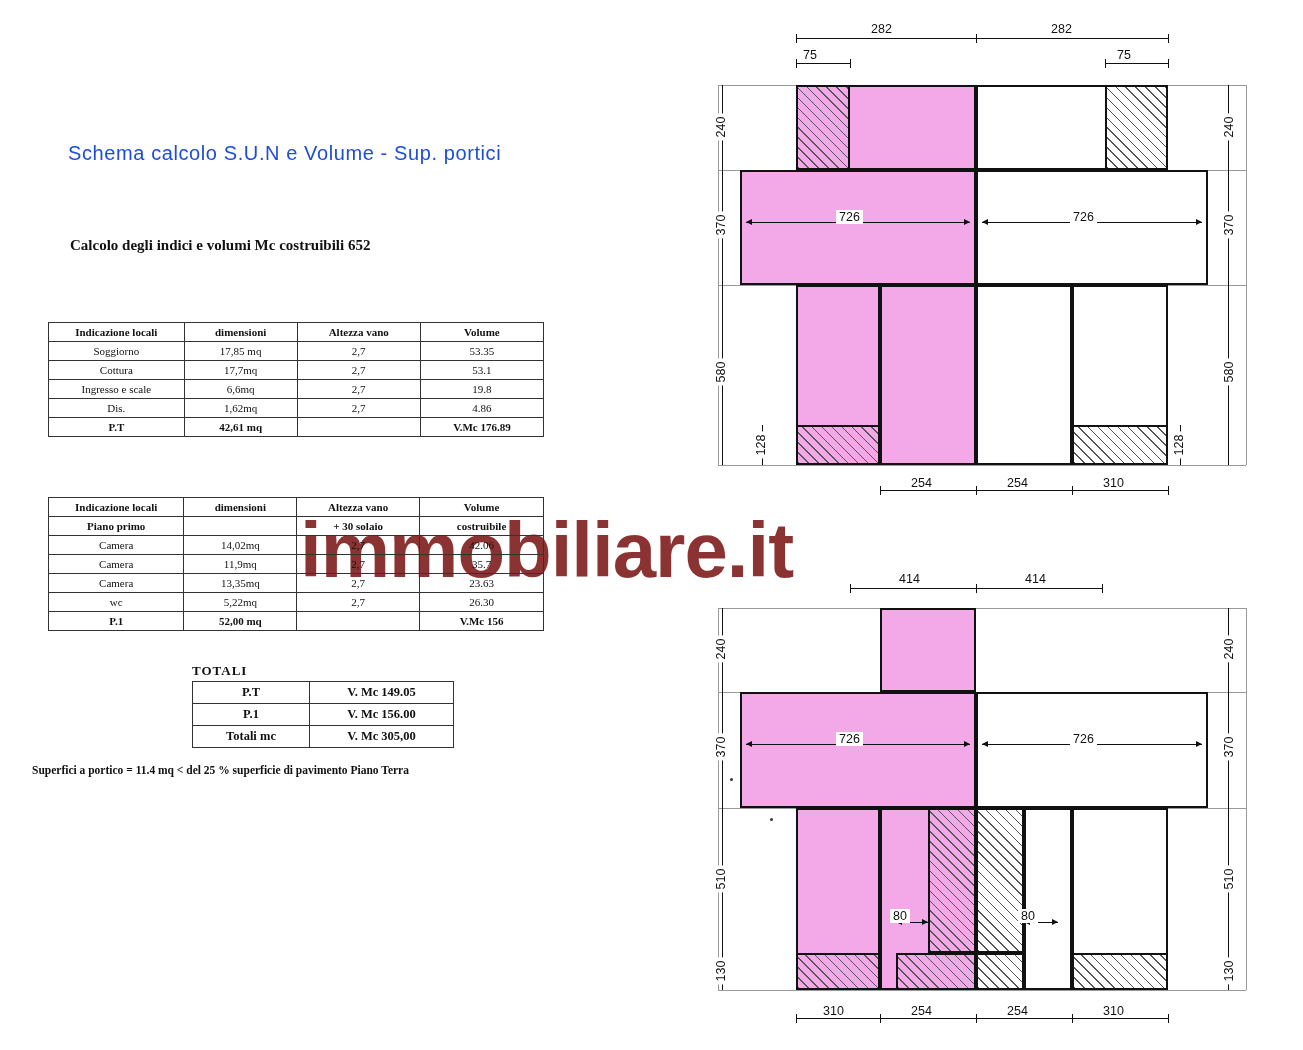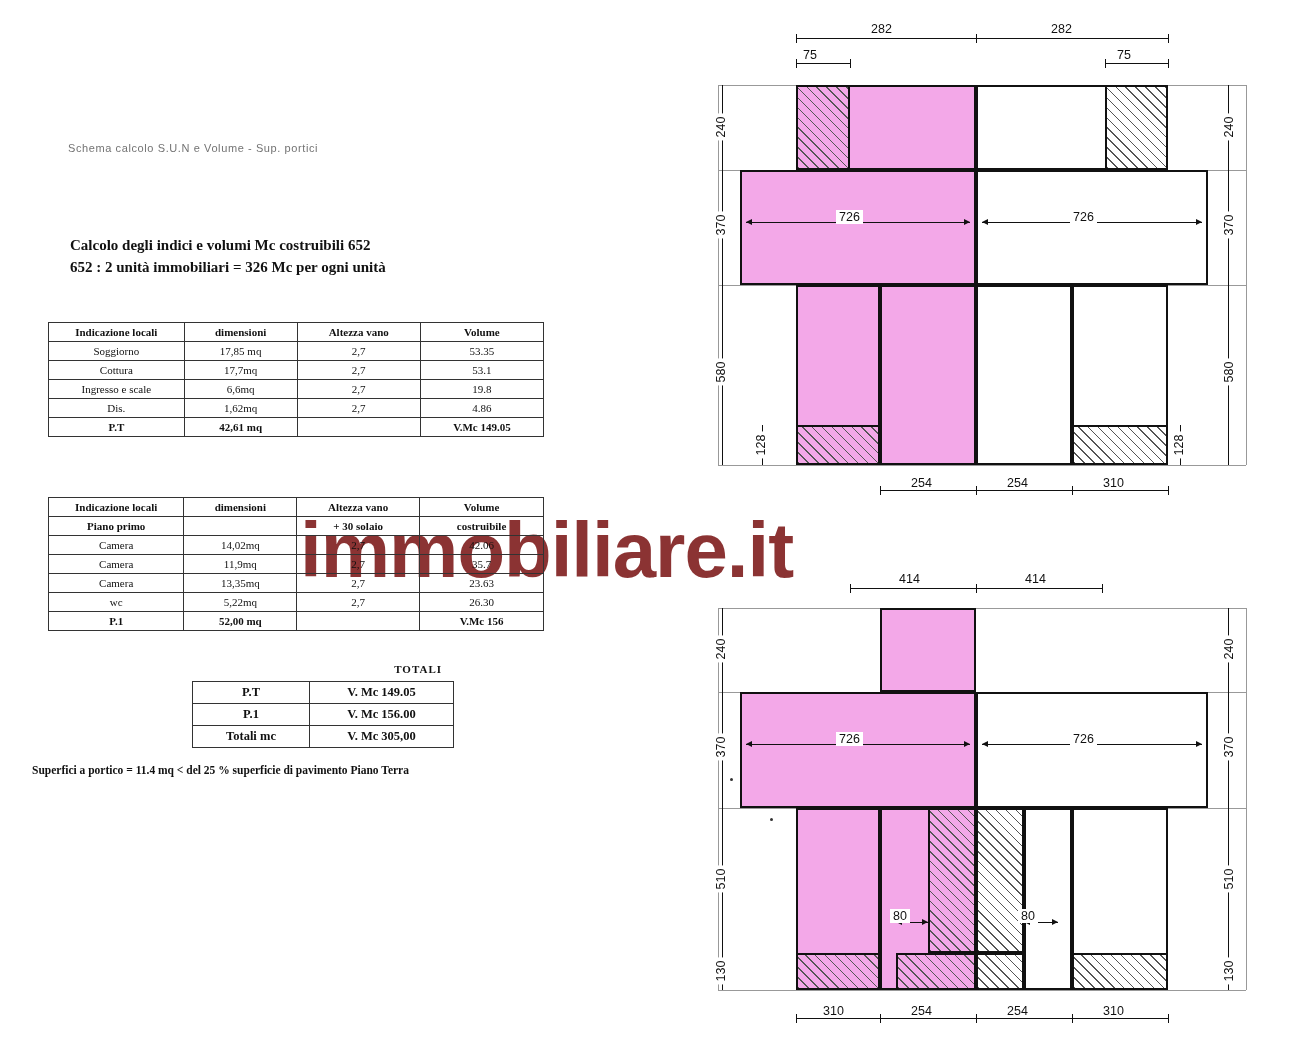--- a/index.html
+++ b/index.html
@@ -1,35 +1,35 @@
 <!DOCTYPE html>
 <html><head>
 <meta charset="utf-8">
 <style>
   html,body{margin:0;padding:0;background:#fff;}
   body{width:1303px;height:1050px;position:relative;font-family:"Liberation Serif",serif;color:#111;overflow:hidden;}
   .page{position:absolute;inset:0;}
 
   
   .left{position:absolute;left:0;top:0;width:620px;height:1050px;}
-  .title{position:absolute;left:68px;top:142px;font-family:"Liberation Sans",sans-serif;font-size:11px;letter-spacing:.6px;color:#737373;text-align:right;}
-  .subtitle{position:absolute;left:70px;top:234px;font-weight:bold;font-size:15px;line-height:22px;color:#111;}
+  .title{position:absolute;left:68px;top:142px;font-family:"Liberation Sans",sans-serif;font-size:20px;letter-spacing:.6px;color:#1d4ed8;text-align:right;}
+  .subtitle{position:absolute;left:70px;top:234px;font-weight:bold;font-size:15px;line-height:22px;color:#111;text-align:right;}
 
   table.calc{position:absolute;border-collapse:collapse;border:1.6px solid #111;background:transparent;}
   table.calc td,table.calc th{border:1px solid #333;font-size:11px;text-align:center;padding:1px 2px;height:16px;color:#111;}
   table.calc th{font-weight:bold;font-size:11px;line-height:12px;}
   .t1{left:48px;top:322px;width:496px;}
   .t2{left:48px;top:497px;width:496px;}
   .colA{width:136px;}
   .colB{width:112px;}
   .colC{width:124px;}
   .colD{width:124px;}
   .boldrow td{font-weight:bold;}
 
-  .totali-title{position:absolute;left:192px;top:663px;width:250px;text-align:right;font-weight:bold;font-size:11px;letter-spacing:1px;}
+  .totali-title{position:absolute;left:192px;top:663px;width:250px;text-align:left;font-weight:bold;font-size:13px;letter-spacing:1px;}
   table.tot{position:absolute;left:192px;top:681px;border-collapse:collapse;border:1.6px solid #111;}
   table.tot td{border:1px solid #333;font-size:12.5px;font-weight:bold;text-align:center;height:19px;padding:1px 4px;}
   .tcol1{width:108px;}
   .tcol2{width:135px;}
 
   .note{position:absolute;left:32px;top:764px;font-weight:bold;font-size:11.5px;color:#111;}
 
   
   .watermark{position:absolute;left:300px;top:505px;font-family:"Liberation Sans",sans-serif;font-size:78px;font-weight:bold;color:#7f1d1d;letter-spacing:-1px;white-space:nowrap;z-index:0;opacity:.9;}
 
@@ -62,21 +62,20 @@
 <div class="page">
 
   <div class="left">
 
     <div class="watermark">immobiliare.it</div>
 
     <div class="title">Schema calcolo S.U.N e Volume - Sup. portici</div>
 
     <div class="subtitle">
       <div>Calcolo degli indici e volumi Mc costruibili  652</div>
-      <div>652 : 2 unità immobiliari = 326 Mc per ogni unità</div>
     </div>
 
     <table class="calc t1">
       <tbody>
           <tr>
         <th class="colA">Indicazione locali</th>
         <th class="colB">dimensioni</th>
         <th class="colC">Altezza vano</th>
         <th class="colD">Volume</th>
       </tr>
@@ -101,21 +100,21 @@
       <tr>
         <td>Dis.</td>
         <td>1,62mq</td>
         <td>2,7</td>
         <td>4.86</td>
       </tr>
       <tr class="boldrow">
         <td>P.T</td>
         <td>42,61 mq</td>
         <td></td>
-        <td>V.Mc 149.05</td>
+        <td>V.Mc 176.89</td>
       </tr>
     </tbody>
       </table>
 
     <table class="calc t2">
       <tbody>
           <tr>
         <th class="colA">Indicazione locali</th>
         <th class="colB">dimensioni</th>
         <th class="colC">Altezza vano</th>

